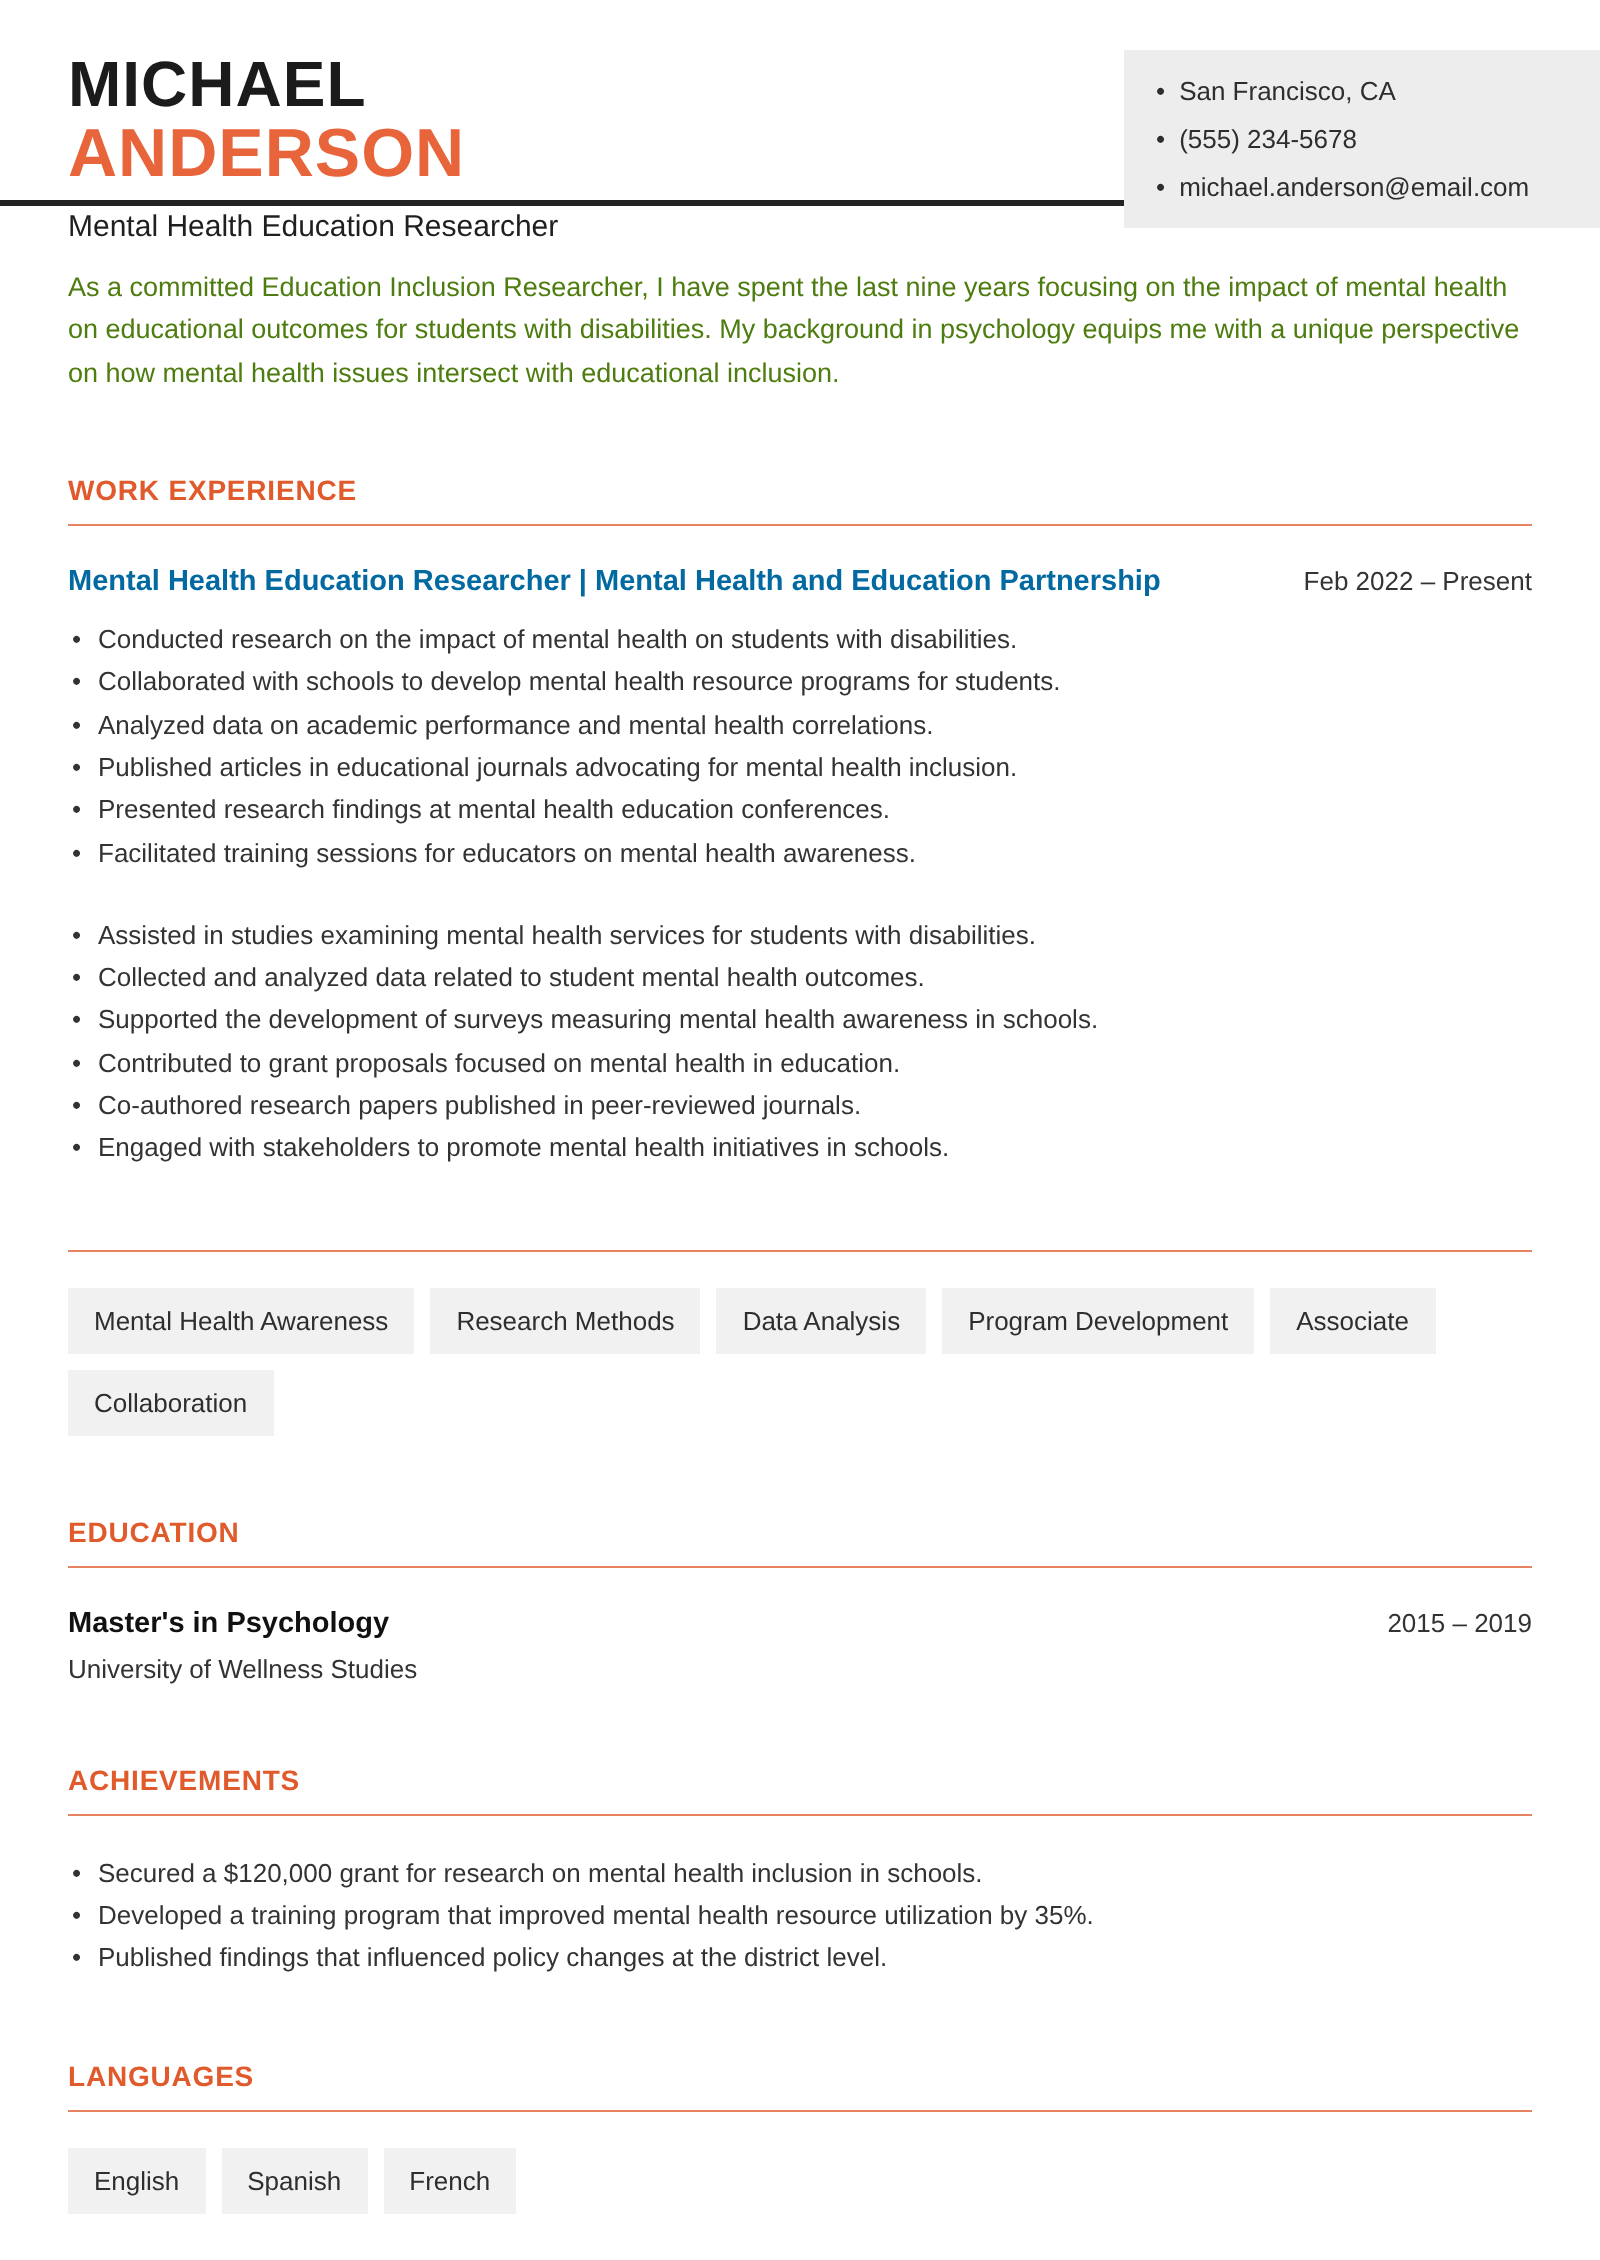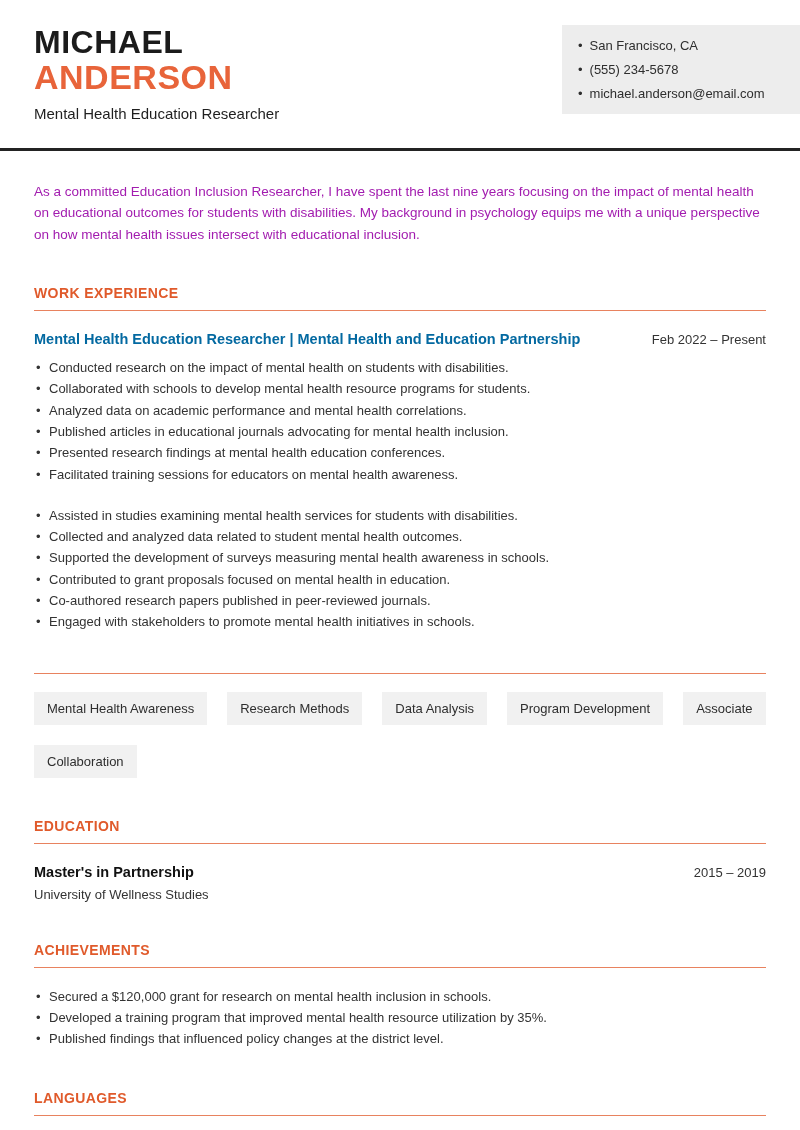--- a/index.html
+++ b/index.html
@@ -7,21 +7,21 @@
   body {
     width: 800px;
     min-height: 1130px;
     font-family: "Liberation Sans", sans-serif;
     color: #2e2e2e;
     position: relative;
   }
   .page { width: 800px; min-height: 1130px; background: #fff; }
 
   
-  .header { position: relative; padding: 26px 40px 0 34px; height: 148px; }
+  .header { position: relative; padding: 26px 40px 0 34px; height: 100px; }
   .name-block { line-height: 1.05; }
   .first-name {
     font-size: 32px; font-weight: bold; color: #1b1b1b; letter-spacing: 0.5px;
   }
   .last-name {
     font-size: 34px; font-weight: bold; color: #E8643A; letter-spacing: 0.5px;
   }
   .job-title { margin-top: 10px; font-size: 15px; color: #1f1f1f; }
 
   .contact-card {
@@ -34,21 +34,21 @@
   }
   .contact-line:last-child { margin-bottom: 0; }
   .contact-bullet { margin-right: 7px; font-size: 13px; color: #2e2e2e; }
 
   .top-divider { height: 3px; background: #232323; width: 800px; margin-top: 0; }
 
   
   .content { padding: 0 34px; }
 
   .summary {
-    margin-top: 30px; font-size: 13.5px; line-height: 1.58; color: #a21caf;
+    margin-top: 30px; font-size: 13.5px; line-height: 1.58; color: #4d7c0f;
     max-width: 732px;
   }
 
   .section { margin-top: 40px; }
   .section-heading {
     color: #E05A2B; font-size: 14px; font-weight: bold; letter-spacing: 0.4px;
   }
   .section-rule {
     border: none; border-top: 1px solid #E8825F; margin: 9px 0 0 0;
   }
@@ -60,21 +60,21 @@
 
   ul.bullets { list-style: none; margin-top: 10px; }
   ul.bullets li {
     position: relative; padding-left: 15px; font-size: 13px; color: #333333;
     line-height: 1.64;
   }
   ul.bullets li::before {
     content: "•"; position: absolute; left: 2px; top: 0; color: #333333;
   }
 
-  .tags { display: flex; flex-wrap: wrap; gap: 20px; margin-top: 18px; }
+  .tags { display: flex; flex-wrap: wrap; gap: 8px; margin-top: 18px; }
   .tag {
     background: #F1F1F1; color: #2e2e2e; font-size: 13px;
     padding: 9px 13px; display: inline-block;
   }
 
   .edu-entry { margin-top: 20px; }
   .edu-header { display: flex; justify-content: space-between; align-items: baseline; }
   .edu-degree { font-size: 14.5px; font-weight: bold; color: #111111; }
   .edu-dates { font-size: 13px; color: #333333; white-space: nowrap; }
   .edu-school { margin-top: 7px; font-size: 13px; color: #333333; }
@@ -156,21 +156,21 @@
         <span class="tag">Associate</span>
         <span class="tag">Collaboration</span>
       </div>
     </div>
 
     <div class="section">
       <div class="section-heading">EDUCATION</div>
       <hr class="section-rule">
       <div class="edu-entry">
         <div class="edu-header">
-          <span class="edu-degree">Master's in Partnership</span>
+          <span class="edu-degree">Master's in Psychology</span>
           <span class="edu-dates">2015 – 2019</span>
         </div>
         <div class="edu-school">University of Wellness Studies</div>
       </div>
     </div>
 
     <div class="section">
       <div class="section-heading">ACHIEVEMENTS</div>
       <hr class="section-rule">
       <ul class="bullets standalone">

